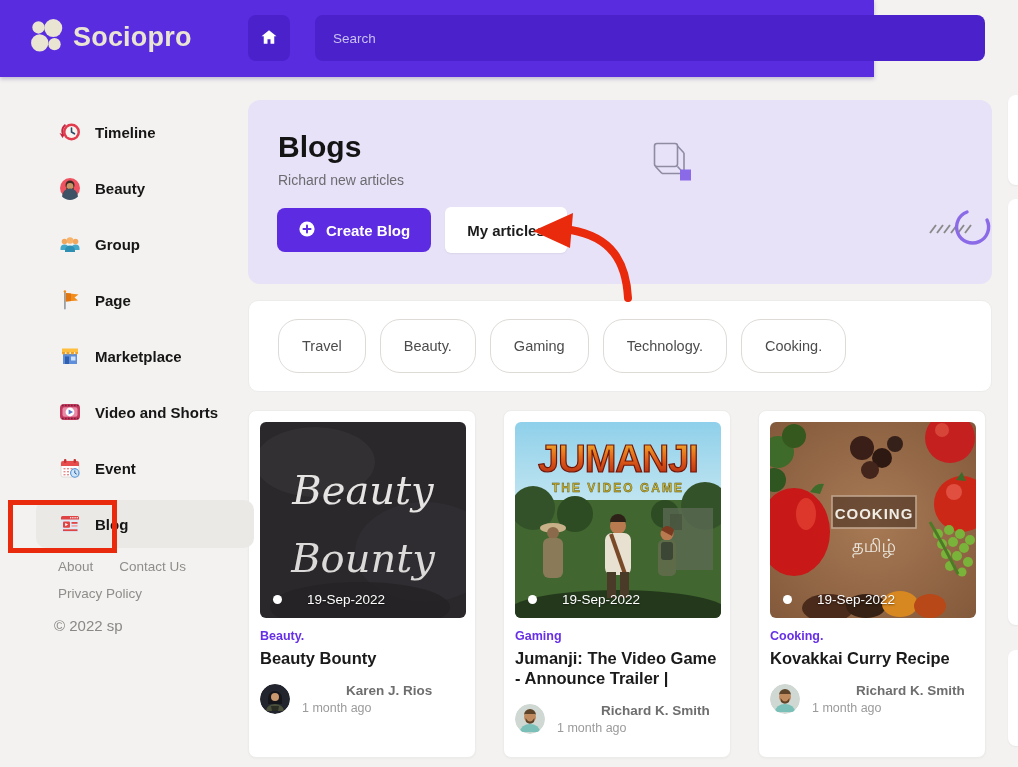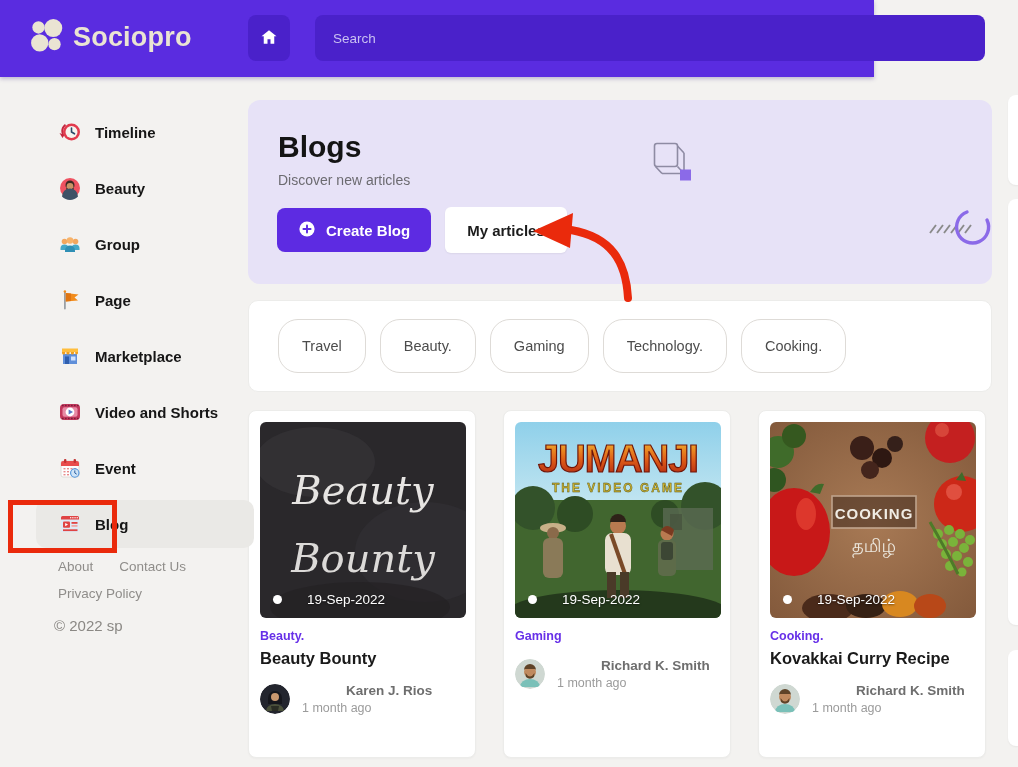--- a/index.html
+++ b/index.html
@@ -237,21 +237,21 @@
         <span class="flink">About</span>
         <span class="flink">Contact Us</span>
       </div>
       <span class="flink2">Privacy Policy</span>
       <div class="copyright">© 2022 sp</div>
     </div>
   </div>
 
   <div class="hero">
     <div class="hero-title">Blogs</div>
-    <div class="hero-sub">Discover new articles</div>
+    <div class="hero-sub">Richard new articles</div>
     <div class="hero-btns">
       <button class="btn-create">
         <span>
           <svg width="18" height="18" viewBox="0 0 18 18">
               <circle cx="9" cy="9" r="7.6" fill="#fff"></circle>
               <path d="M9 5.4 V12.6 M5.4 9 H12.6" stroke="#5d2be2" stroke-width="1.9" stroke-linecap="round"></path>
             </svg>
         </span>
         <span>Create Blog</span>
       </button>
@@ -365,20 +365,21 @@
           </g>
           <text x="103" y="50" text-anchor="middle" font-family="Liberation Sans, sans-serif" font-weight="bold" font-size="38" fill="url(#jum)" stroke="#6e1408" stroke-width="1.2" letter-spacing="-1">JUMANJI</text>
           <text x="103" y="70" text-anchor="middle" font-family="Liberation Sans, sans-serif" font-weight="bold" font-size="12" fill="#c8b030" stroke="#5a5210" stroke-width="0.4" letter-spacing="2">THE VIDEO GAME</text>
         </svg>
         <div class="date-badge">
           <span class="date-dot"></span>
           <span class="date-text">19-Sep-2022</span>
         </div>
       </div>
       <div class="card-cat">Gaming</div>
+      <div class="card-title">Jumanji: The Video Game - Announce Trailer |</div>
       <div class="author-row">
         <span class="avatar">
           <svg width="30" height="30" viewBox="0 0 30 30">
             <circle cx="15" cy="15" r="15" fill="#cfd8d2"></circle>
             <circle cx="15" cy="13" r="6" fill="#c08a5f"></circle>
             <path d="M9 11 a6 6 0 0 1 12 0 l-1 -1 h-10 Z" fill="#5f4328"></path>
             <path d="M10.5 14 q4.5 7 9 0 l-0.5 4 q-4 3.5 -8 0 Z" fill="#5f4328"></path>
             <path d="M5 28 a10 8 0 0 1 20 0 Z" fill="#7ac0b8"></path>
           </svg>
         </span>

